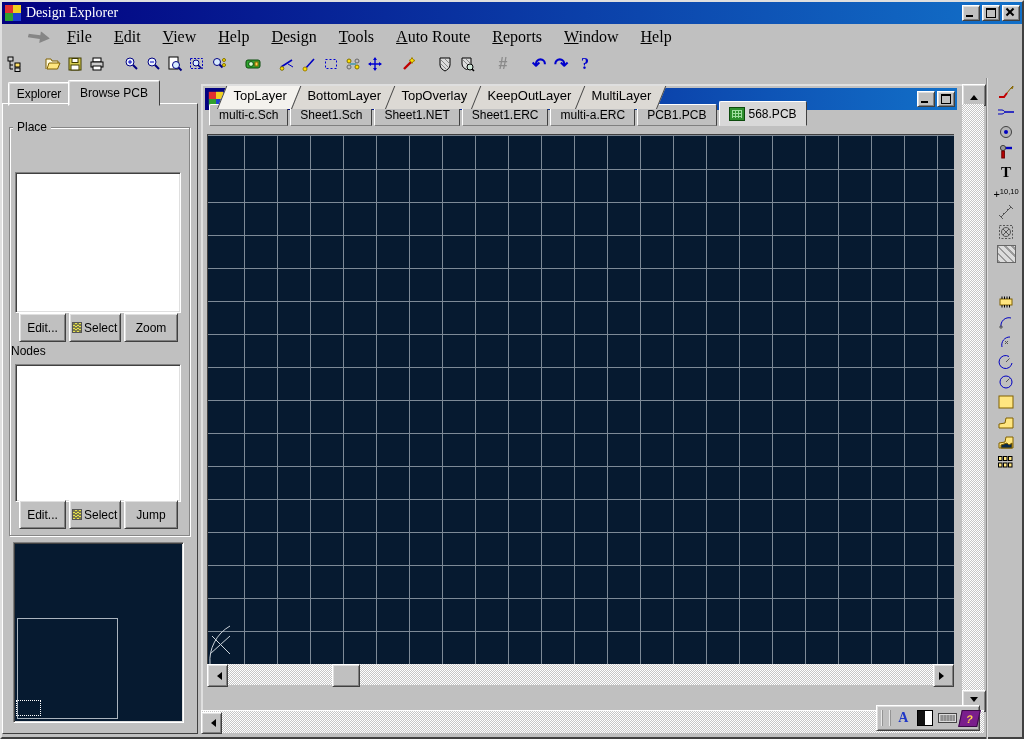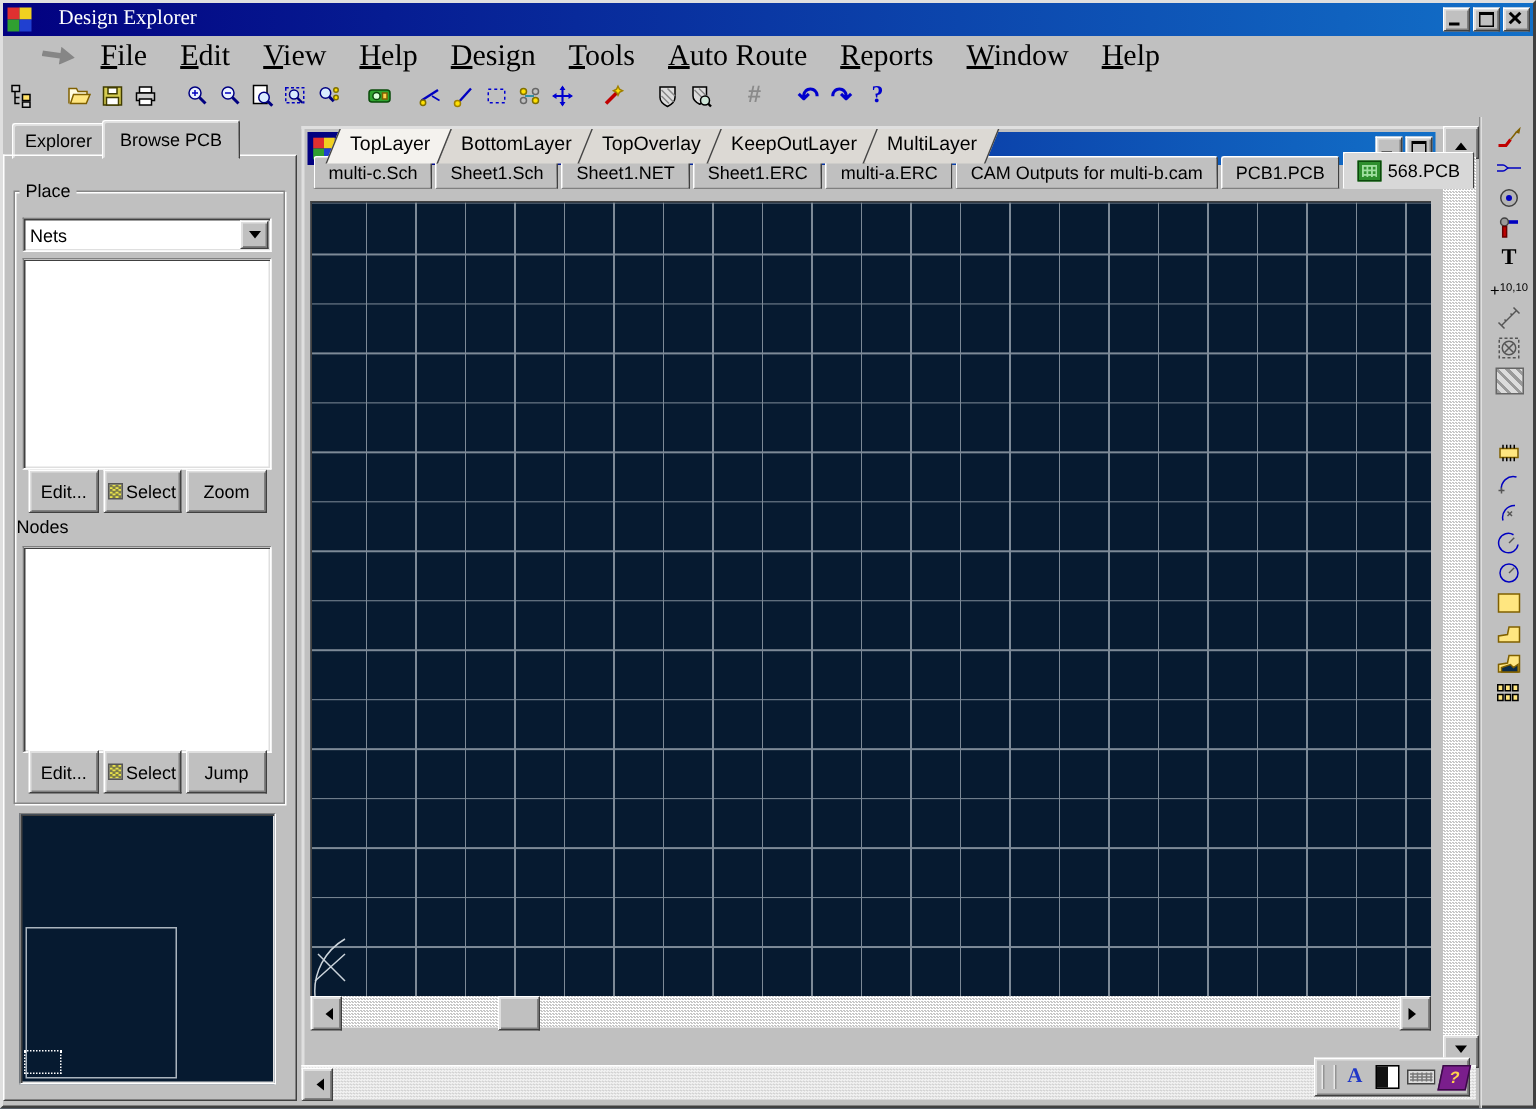--- a/index.html
+++ b/index.html
@@ -12,36 +12,36 @@
   .sunken{border:1px solid;border-color:#808080 #fff #fff #808080;
           box-shadow:inset 1px 1px 0 #404040, inset -1px -1px 0 #dfdfdf}
   .checker{background-color:#fff;background-image:conic-gradient(#c6c6c6 25%,transparent 0 50%,#c6c6c6 0 75%,transparent 0);background-size:2px 2px}
 
   
   #frame{inset:0;border:2px solid;border-color:#dfdfdf #404040 #404040 #dfdfdf;pointer-events:none}
 
   
   #titlebar{left:2px;top:2px;width:1020px;height:22px;display:flex;align-items:center;
             background:linear-gradient(90deg,#020080,#1270c8);padding-left:3px;box-sizing:border-box}
-  #titlebar .title{color:#fff;font-size:14px;margin-left:18px}
+  #titlebar .title{color:#fff;font-size:14px;margin-left:5px}
   .appicon{width:16px;height:16px;display:grid;grid-template-columns:8px 8px;grid-template-rows:8px 8px}
   .appicon i:nth-child(1){background:#e03030}.appicon i:nth-child(2){background:#f0d020}
   .appicon i:nth-child(3){background:#30a030}.appicon i:nth-child(4){background:#2040d0}
   .winbtns{margin-left:auto;display:flex;gap:2px;padding-right:2px}
   .wbtn{width:16px;height:14px;position:relative}
   .g-min::after{content:"";position:absolute;left:3px;bottom:3px;width:7px;height:2px;background:#000}
   .g-max::after{content:"";position:absolute;left:3px;top:2px;width:8px;height:7px;border:1px solid #000;border-top-width:2px}
   .g-close::before,.g-close::after{content:"";position:absolute;left:2px;top:5px;width:10px;height:2px;background:#000}
   .g-close::before{transform:rotate(45deg)}.g-close::after{transform:rotate(-45deg)}
 
   
   #menubar{left:2px;top:24px;width:1020px;height:26px;display:flex;align-items:center}
   #menu-arrow{width:22px;height:12px;margin-left:26px;background:#868686;
               clip-path:polygon(0 35%,55% 35%,55% 0,100% 50%,55% 100%,55% 65%,0 65%);transform:rotate(8deg)}
-  .menu-item{display:inline-block;padding:2px 11px;font-family:"Liberation Serif",serif;font-size:20px}
+  .menu-item{display:inline-block;padding:2px 11px;font-family:"Liberation Serif",serif;font-size:16px}
   .menu-item::first-letter{text-decoration:underline}
 
   
   #toolbar{left:2px;top:50px;width:1020px;height:28px;display:flex;align-items:center}
   .tbtn{width:22px;height:22px;display:flex;align-items:center;justify-content:center;flex:none}
   .glyph-blue{color:#0000cd;font-weight:bold;font-size:15px}
   .glyph-gray{color:#8a8a8a;font-size:16px;font-weight:bold}
 
   
   .lp-tab{height:22px;display:flex;align-items:center;justify-content:center;font-size:12px;
@@ -283,26 +283,20 @@
 <div id="lp-tab-explorer" class="abs lp-tab">
   <span>Explorer</span>
 </div>
 <div id="lp-tab-browse" class="abs lp-tab">
   <span>Browse PCB</span>
 </div>
 <div id="lp-body" class="abs">
   <div class="abs groupbox"></div>
   <span class="abs grouplabel">Place</span>
 
-  <div class="abs combo sunken">
-    <span class="val">Nets</span>
-    <span class="combo-btn raised">
-        <span class="tri-down"></span>
-      </span>
-  </div>
 
   <div class="abs listbox sunken" style="left:12px;top:68px;width:164px;height:139px"></div>
 
   <div class="btnrow">
     <button class="raised" style="left:16px;top:209px;width:47px">Edit...</button>
     <button class="raised" style="left:66px;top:209px;width:52px;justify-content:flex-start">
         <span class="sel-ico"></span>
         <span>Select</span>
       </button>
     <button class="raised" style="left:121px;top:209px;width:54px">Zoom</button>
@@ -350,23 +344,20 @@
         <span>Sheet1.Sch</span>
       </span>
     <span class="doc-tab">
         <span>Sheet1.NET</span>
       </span>
     <span class="doc-tab">
         <span>Sheet1.ERC</span>
       </span>
     <span class="doc-tab">
         <span>multi-a.ERC</span>
-      </span>
-    <span class="doc-tab">
-        <span>CAM Outputs for multi-b.cam</span>
       </span>
     <span class="doc-tab">
         <span>PCB1.PCB</span>
       </span>
     <span class="doc-tab active">
         <span class="pcbdoc-ico"></span>
         <span>568.PCB</span>
       </span>
   </div>
 

